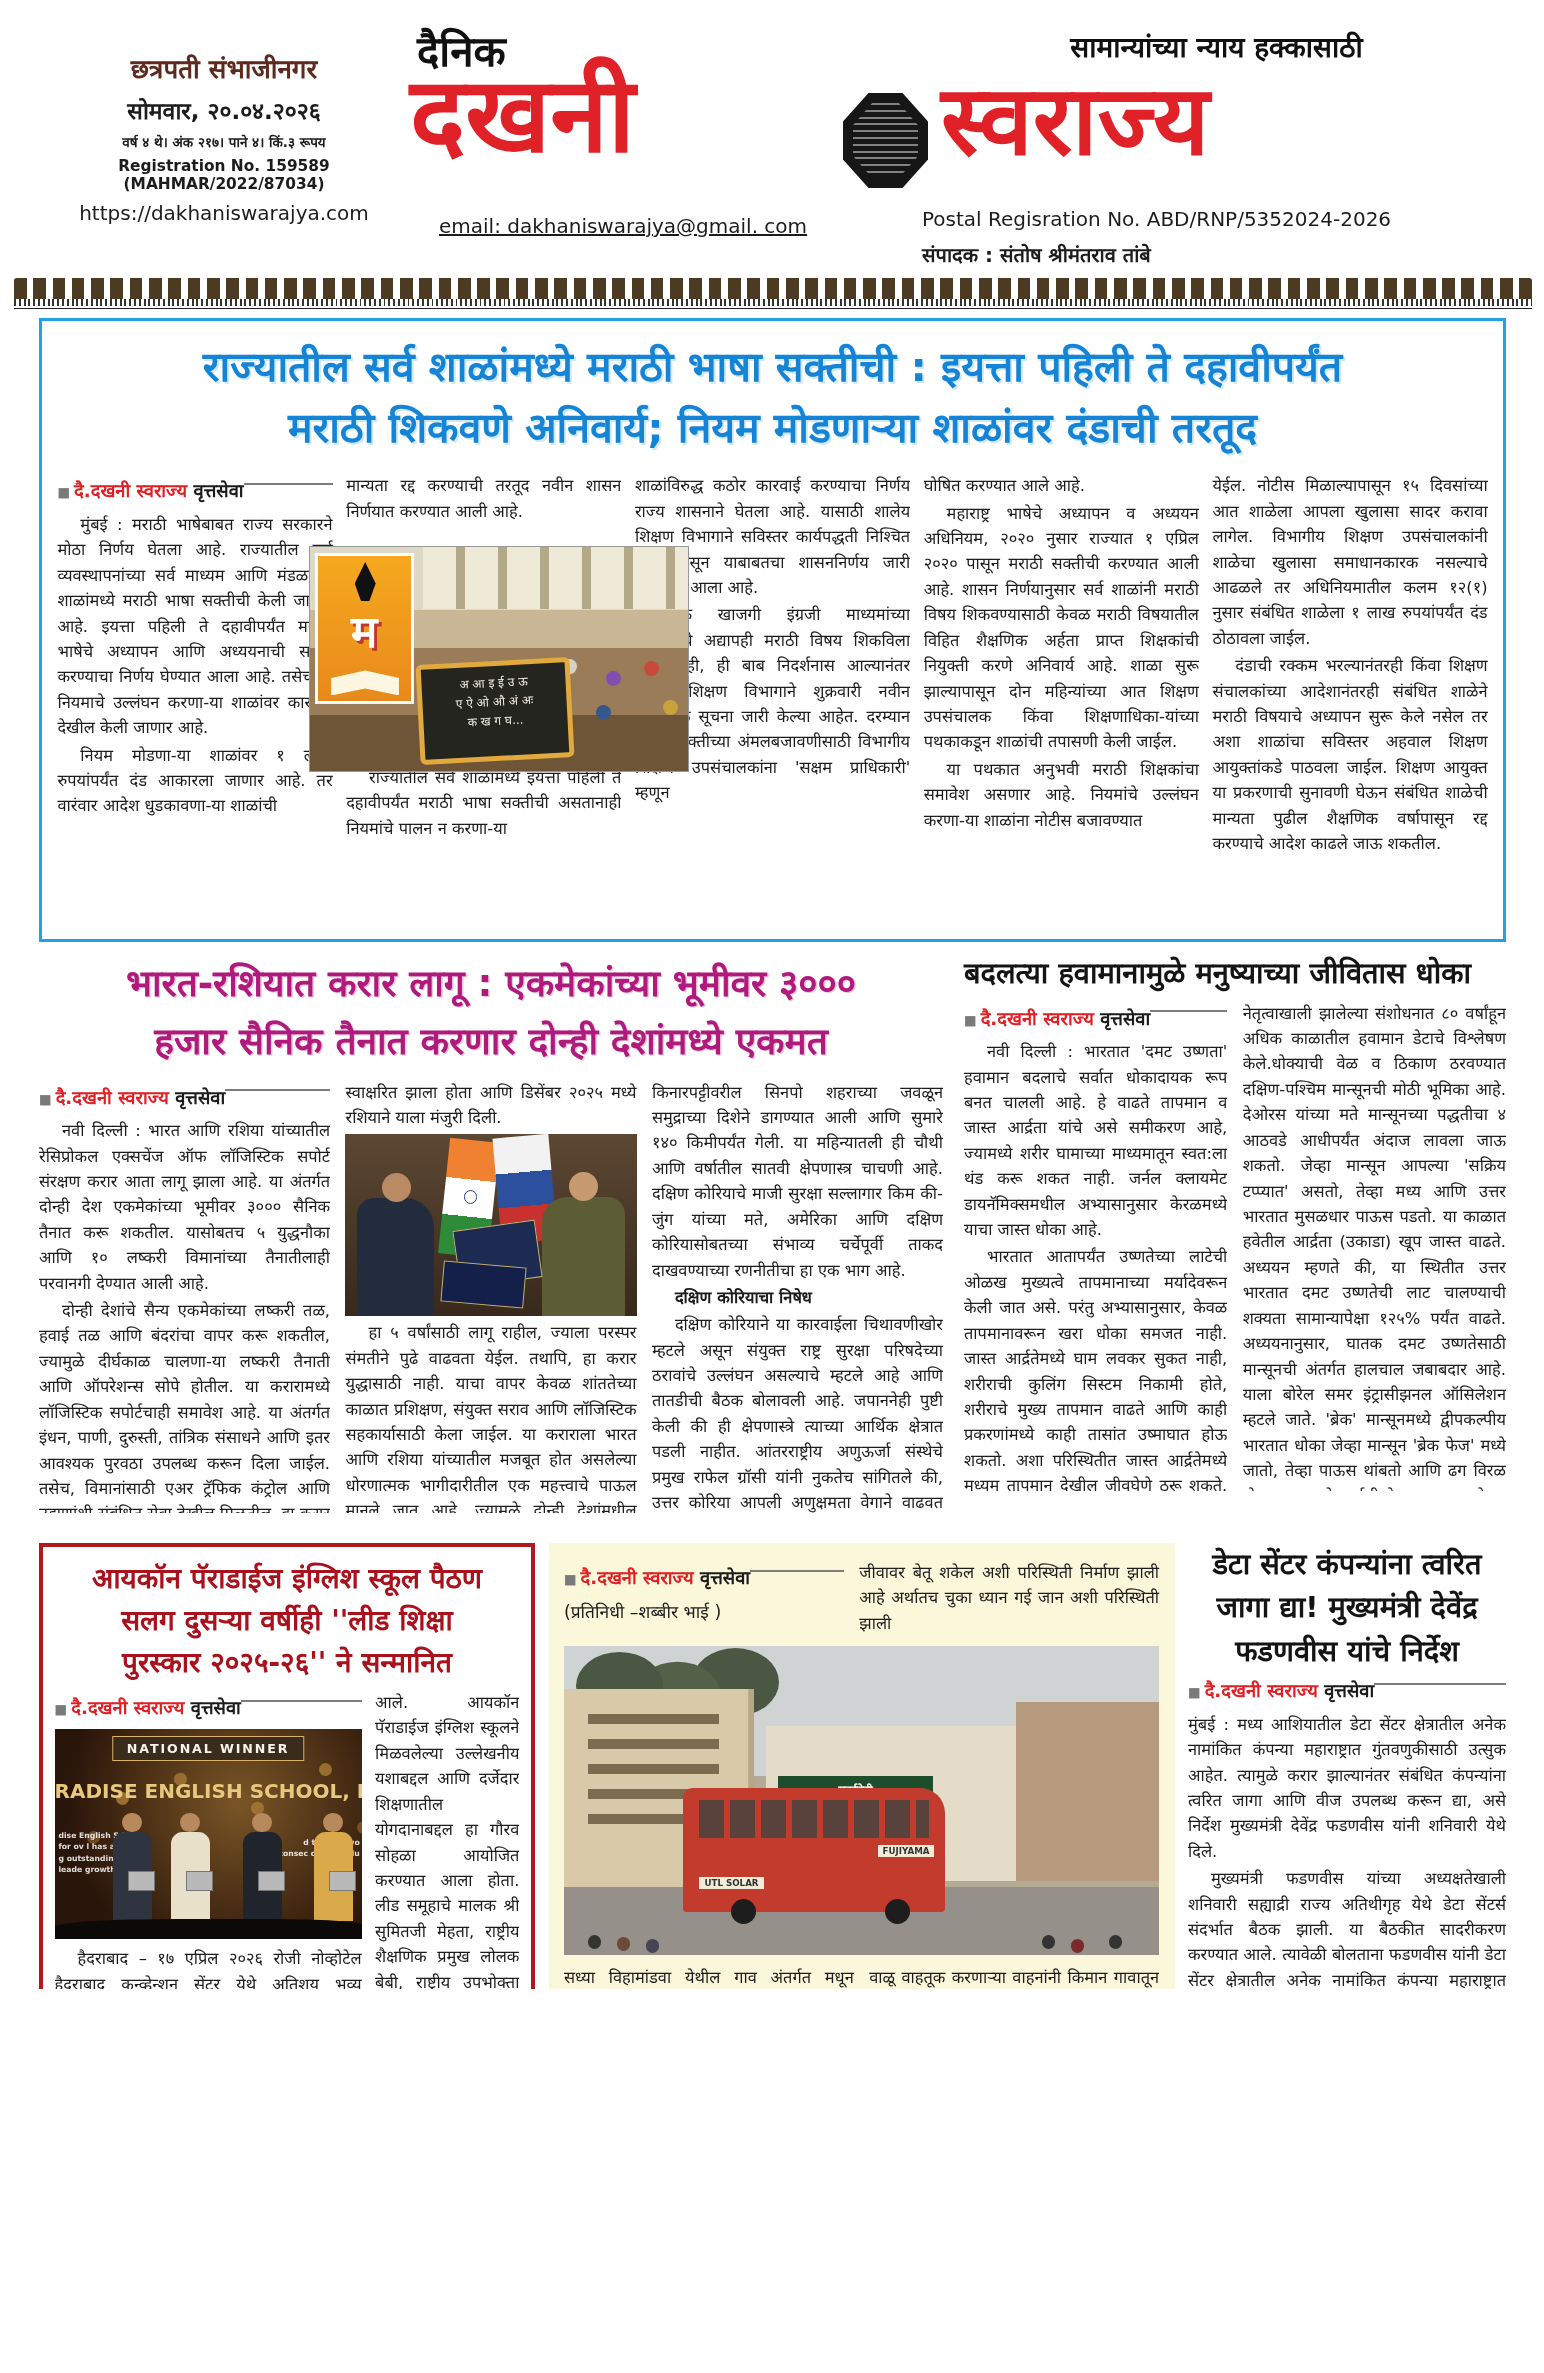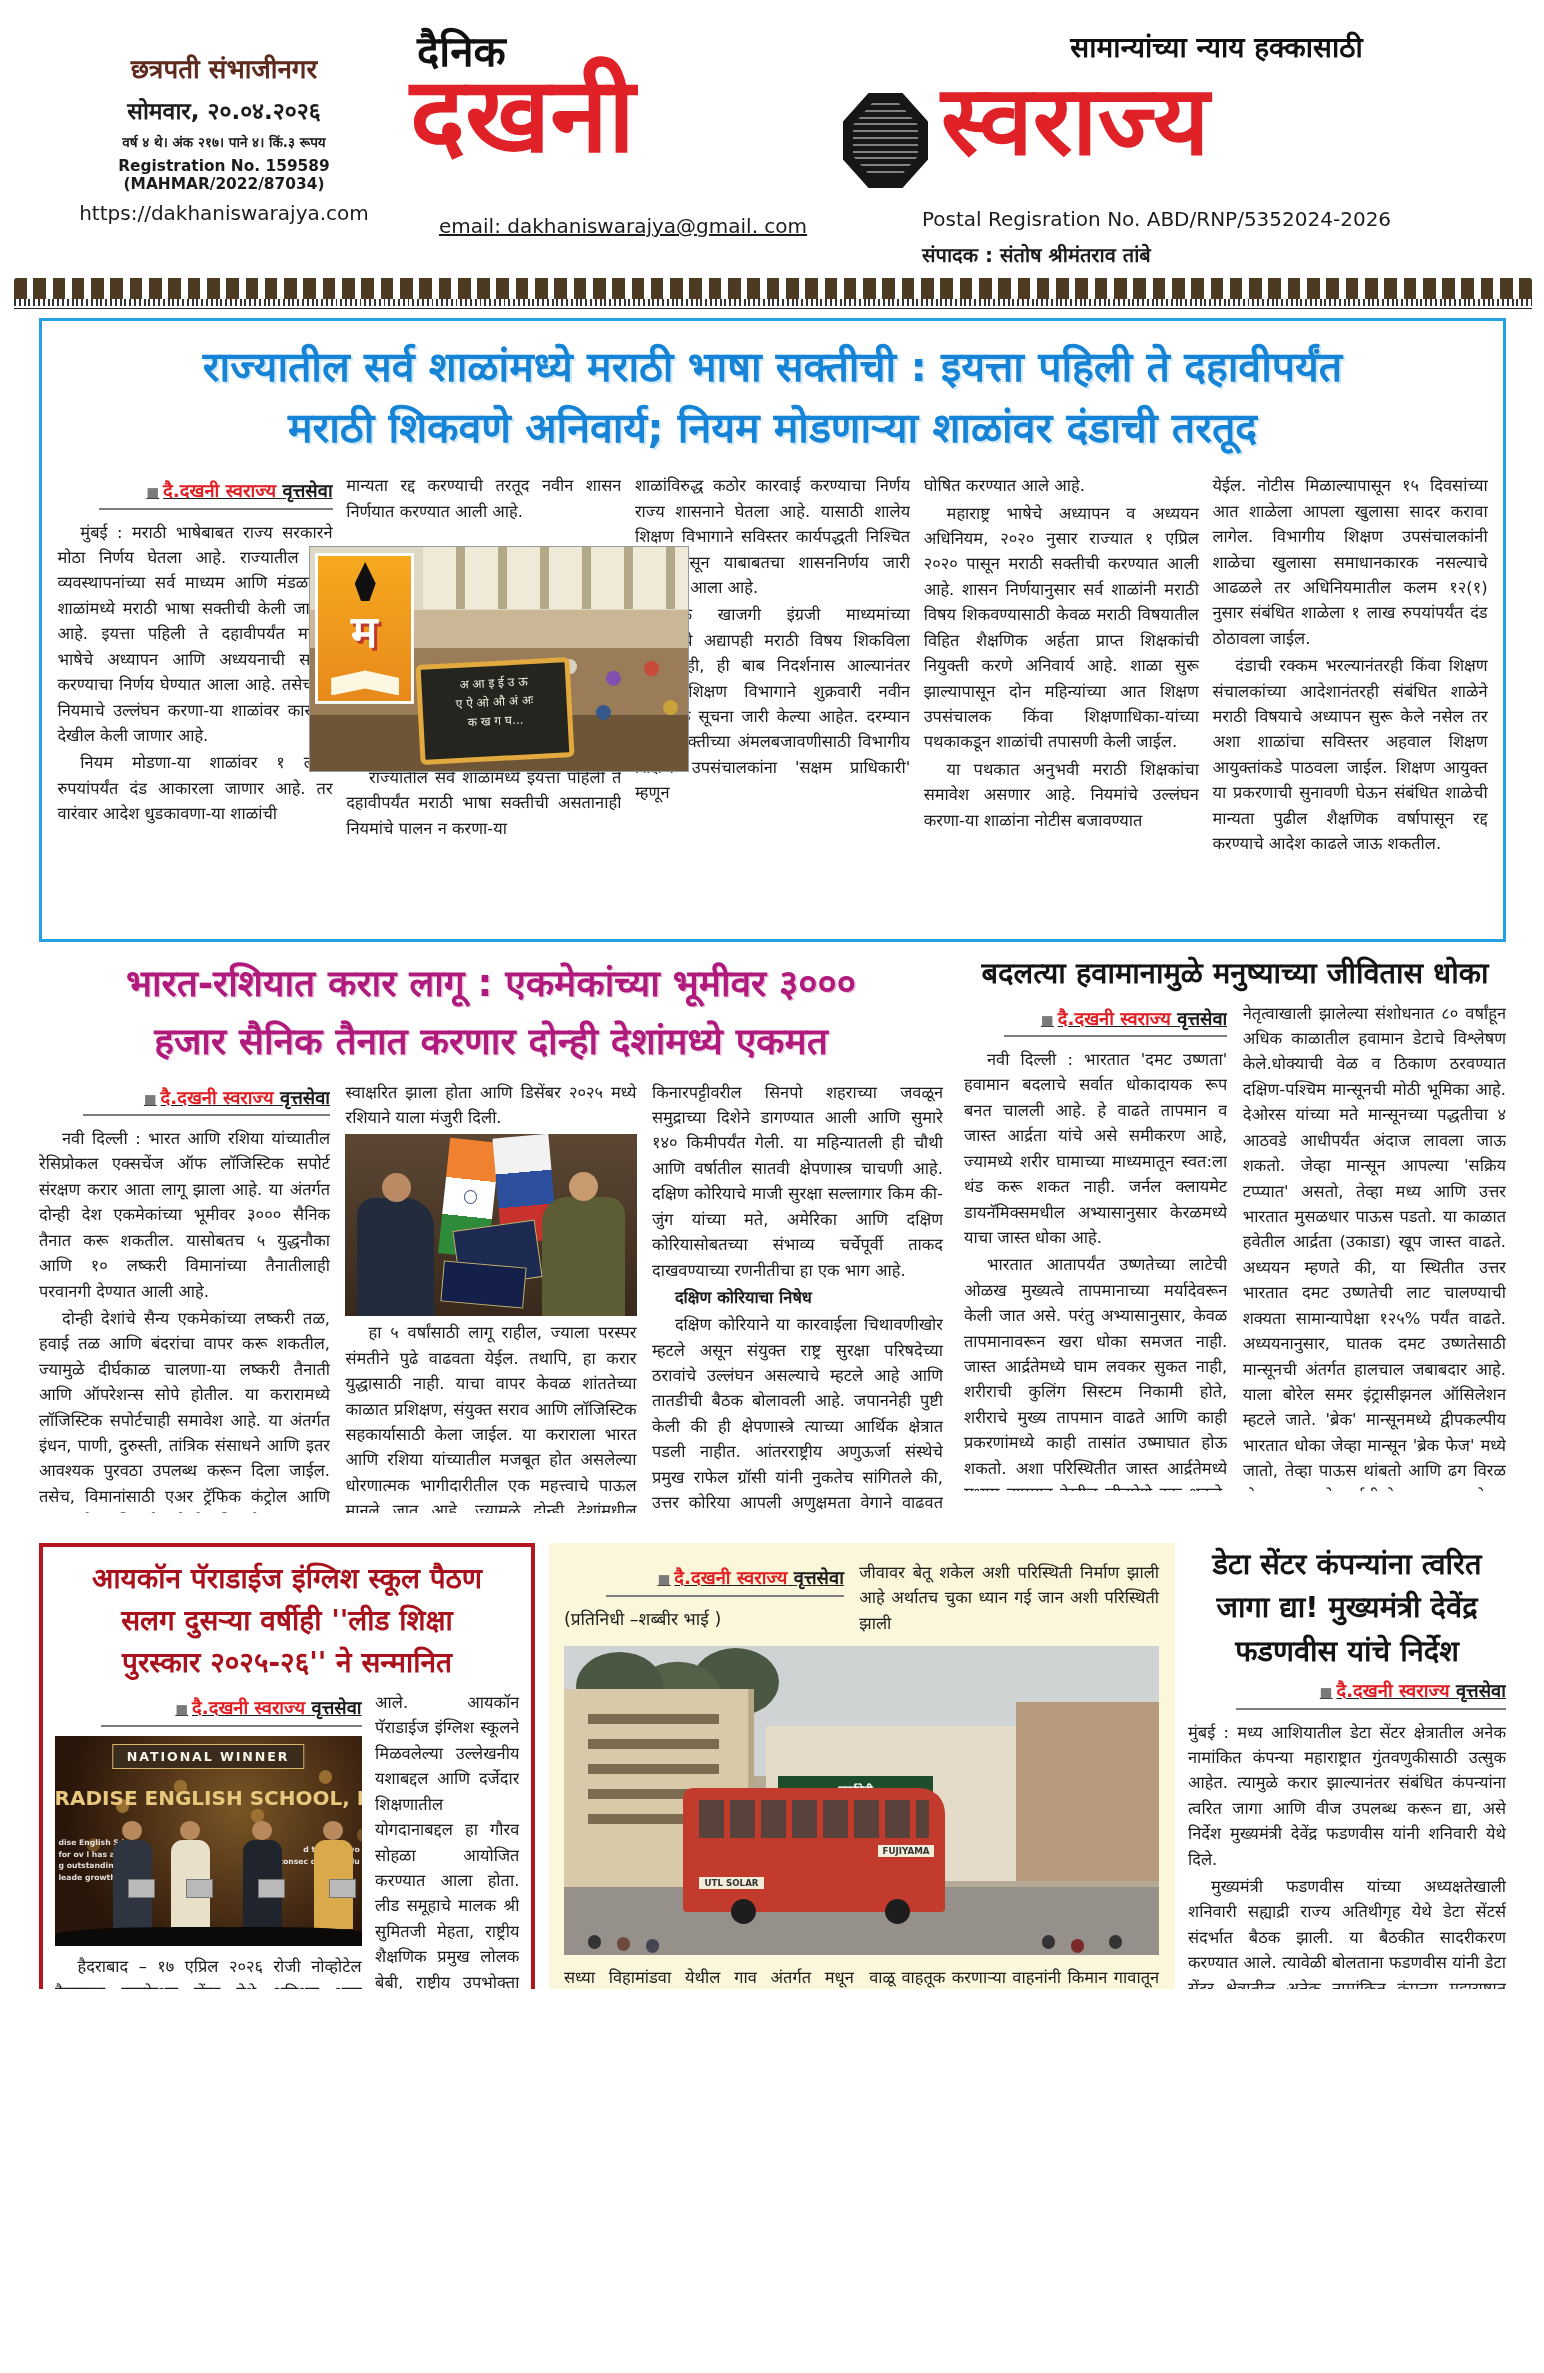--- a/index.html
+++ b/index.html
@@ -26,21 +26,21 @@
   .postal{position:absolute;left:922px;top:207px;font-size:20px;}
   .editor{position:absolute;left:922px;top:241px;font-size:20px;font-weight:bold;}
   
   .deco{margin:0 13.5px;height:21px;
         background:repeating-linear-gradient(90deg,#4c3a22 0 12.6px,#fff 12.6px 19.3px);
         border-radius:2.9px 2.9px 0 0;}
   .deco2{margin:0 13.5px;height:6.8px;
         background:repeating-linear-gradient(90deg,#333 0 1.9px,#fff 1.9px 4.8px);}
   .deco3{margin:1.9px 13.5px 0 13.5px;border-top:1.9px solid #222;}
   
-  .byline{display:flex;flex-direction:column;align-items:flex-end;margin:3.9px 0 9.7px 0;text-decoration:underline;}
+  .byline{display:flex;flex-direction:row;align-items:flex-start;margin:3.9px 0 9.7px 0;}
   .byline .bl{font-weight:bold;font-size:18.3px;white-space:nowrap;}
   .byline .sq{color:#7a7a7a;font-size:13.5px;margin-right:3.9px;}
   .byline .paper{color:#e02025;}
   .byline .rule{width:85%;border-bottom:2.9px solid #7d7d7d;margin-top:5.8px;}
   .col p{margin:0 0 1.9px 0;font-size:16.4px;line-height:1.55;text-align:justify;text-indent:1.4em;}
   .col p.noind{text-indent:0;}
   .col p.sub{font-weight:bold;text-indent:1.4em;}
   
   .a1{margin:9.7px 39px 0 39px;border:3.9px solid #24a0e4;}
   .a1-hl{padding:15.4px 25px 5.8px 25px;text-align:center;color:#1583d6;font-weight:bold;
@@ -82,21 +82,21 @@
        border:1.9px solid #28457d;}
   .ph2 .fru{position:absolute;left:52%;top:1.9px;width:56px;height:106px;transform:rotate(-5deg);
        background:linear-gradient(180deg,#f2f2f2 0 34%,#2c4f9e 34% 66%,#c8312e 66%);}
   .ph2 .man1{position:absolute;left:4%;bottom:-7.7px;width:77px;height:126px;background:#232c3d;border-radius:17.4px 29px 0 0;}
   .ph2 .man1:before{content:"";position:absolute;left:25px;top:-25px;width:29px;height:29px;border-radius:50%;background:#b98a63;}
   .ph2 .man2{position:absolute;right:4%;bottom:-7.7px;width:83px;height:127px;background:#5c5c35;border-radius:25px 17.4px 0 0;}
   .ph2 .man2:before{content:"";position:absolute;left:27px;top:-25px;width:29px;height:29px;border-radius:50%;background:#c79a70;}
   .ph2 .fold{position:absolute;left:38%;bottom:33px;width:81px;height:56px;background:#1d2a52;border:1px solid #c9b36a;transform:rotate(-8deg);}
   .ph2 .fold2{position:absolute;left:33%;bottom:11.6px;width:81px;height:39px;background:#15204a;border:1px solid #c9b36a;transform:rotate(5deg);}
   .a3{flex:1;}
-  .a3-hl{text-align:center;color:#141414;font-weight:bold;font-size:29px;line-height:1.3;}
+  .a3-hl{color:#141414;font-weight:bold;font-size:29px;line-height:1.3;}
   .a3-body{display:flex;gap:15.4px;margin-top:7.7px;height:490px;overflow:hidden;}
   .a3-body .col{flex:1;overflow:hidden;}
   
   .band3{display:flex;gap:13.5px;margin:15.4px 39px 0 39px;height:809px;}
   .a4{width:496px;flex:none;border:4.8px solid #b3161c;padding:7.7px 11.6px;box-sizing:border-box;overflow:hidden;}
   .a4-hl{text-align:center;color:#a9121c;font-weight:bold;font-size:28px;line-height:1.5;margin-top:3.9px;}
   .a4-cols{display:flex;gap:13.5px;margin-top:5.8px;height:618px;overflow:hidden;}
   .a4-c1{width:307px;flex:none;}
   .a4-c2{flex:1;overflow:hidden;}
   .ph3{position:relative;width:100%;height:210px;background:radial-gradient(circle at 60% 35%,#7a5526,#2a150a 75%);overflow:hidden;margin:1.9px 0 7.7px 0;}

